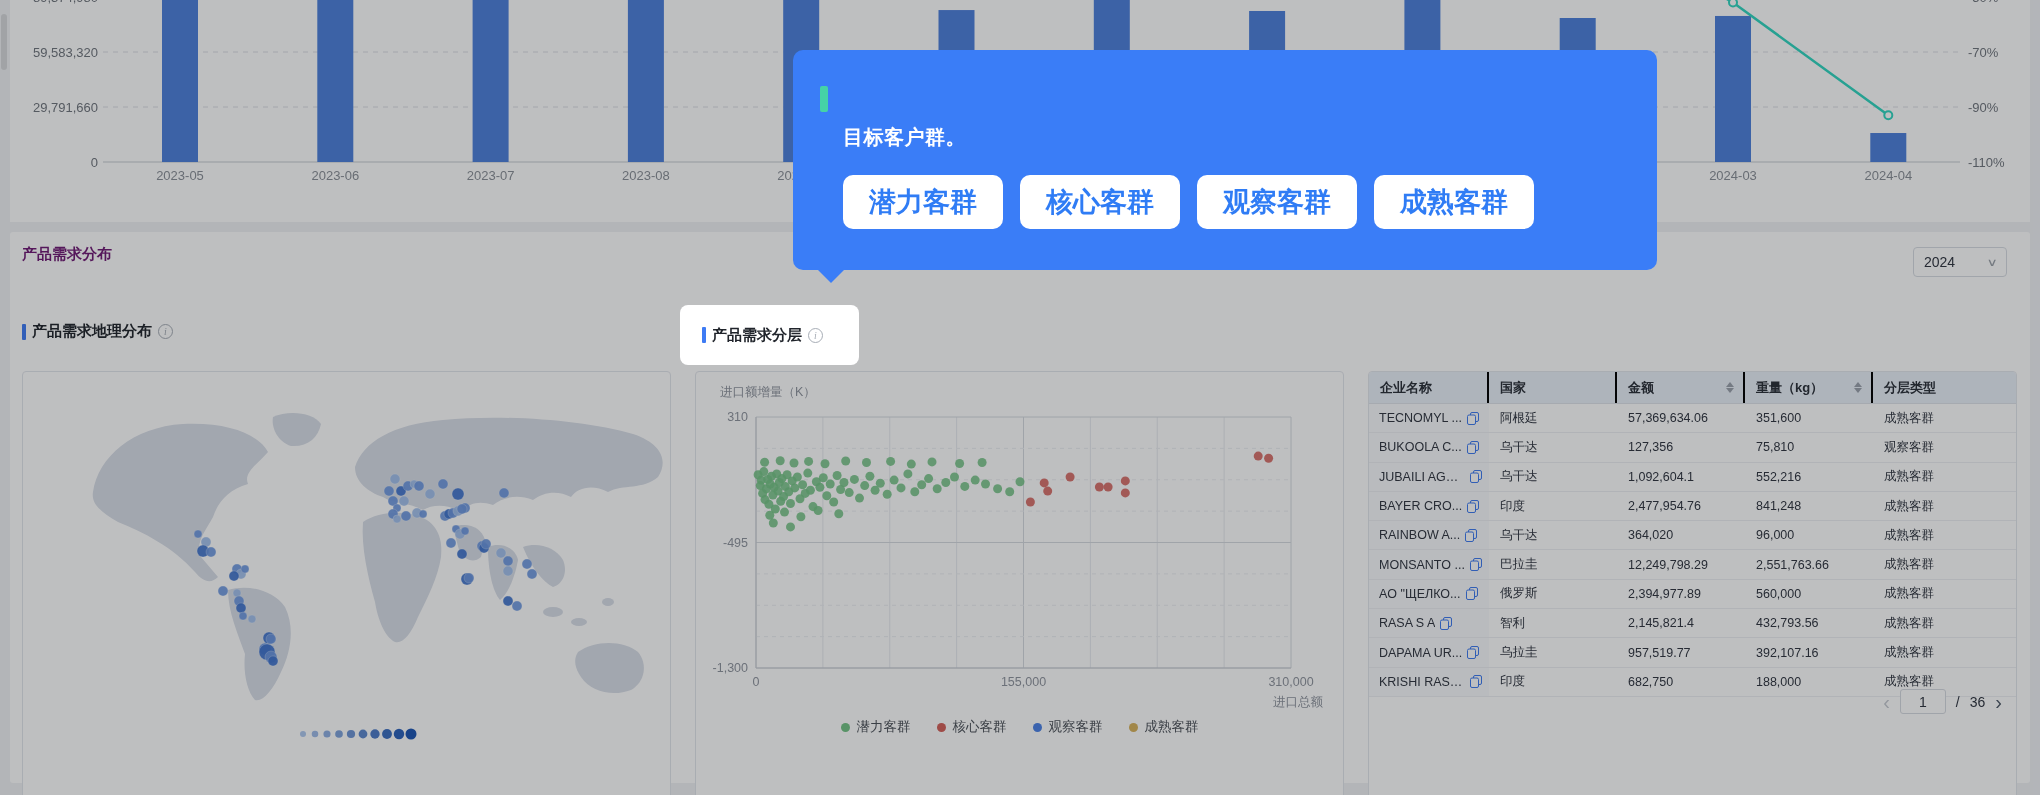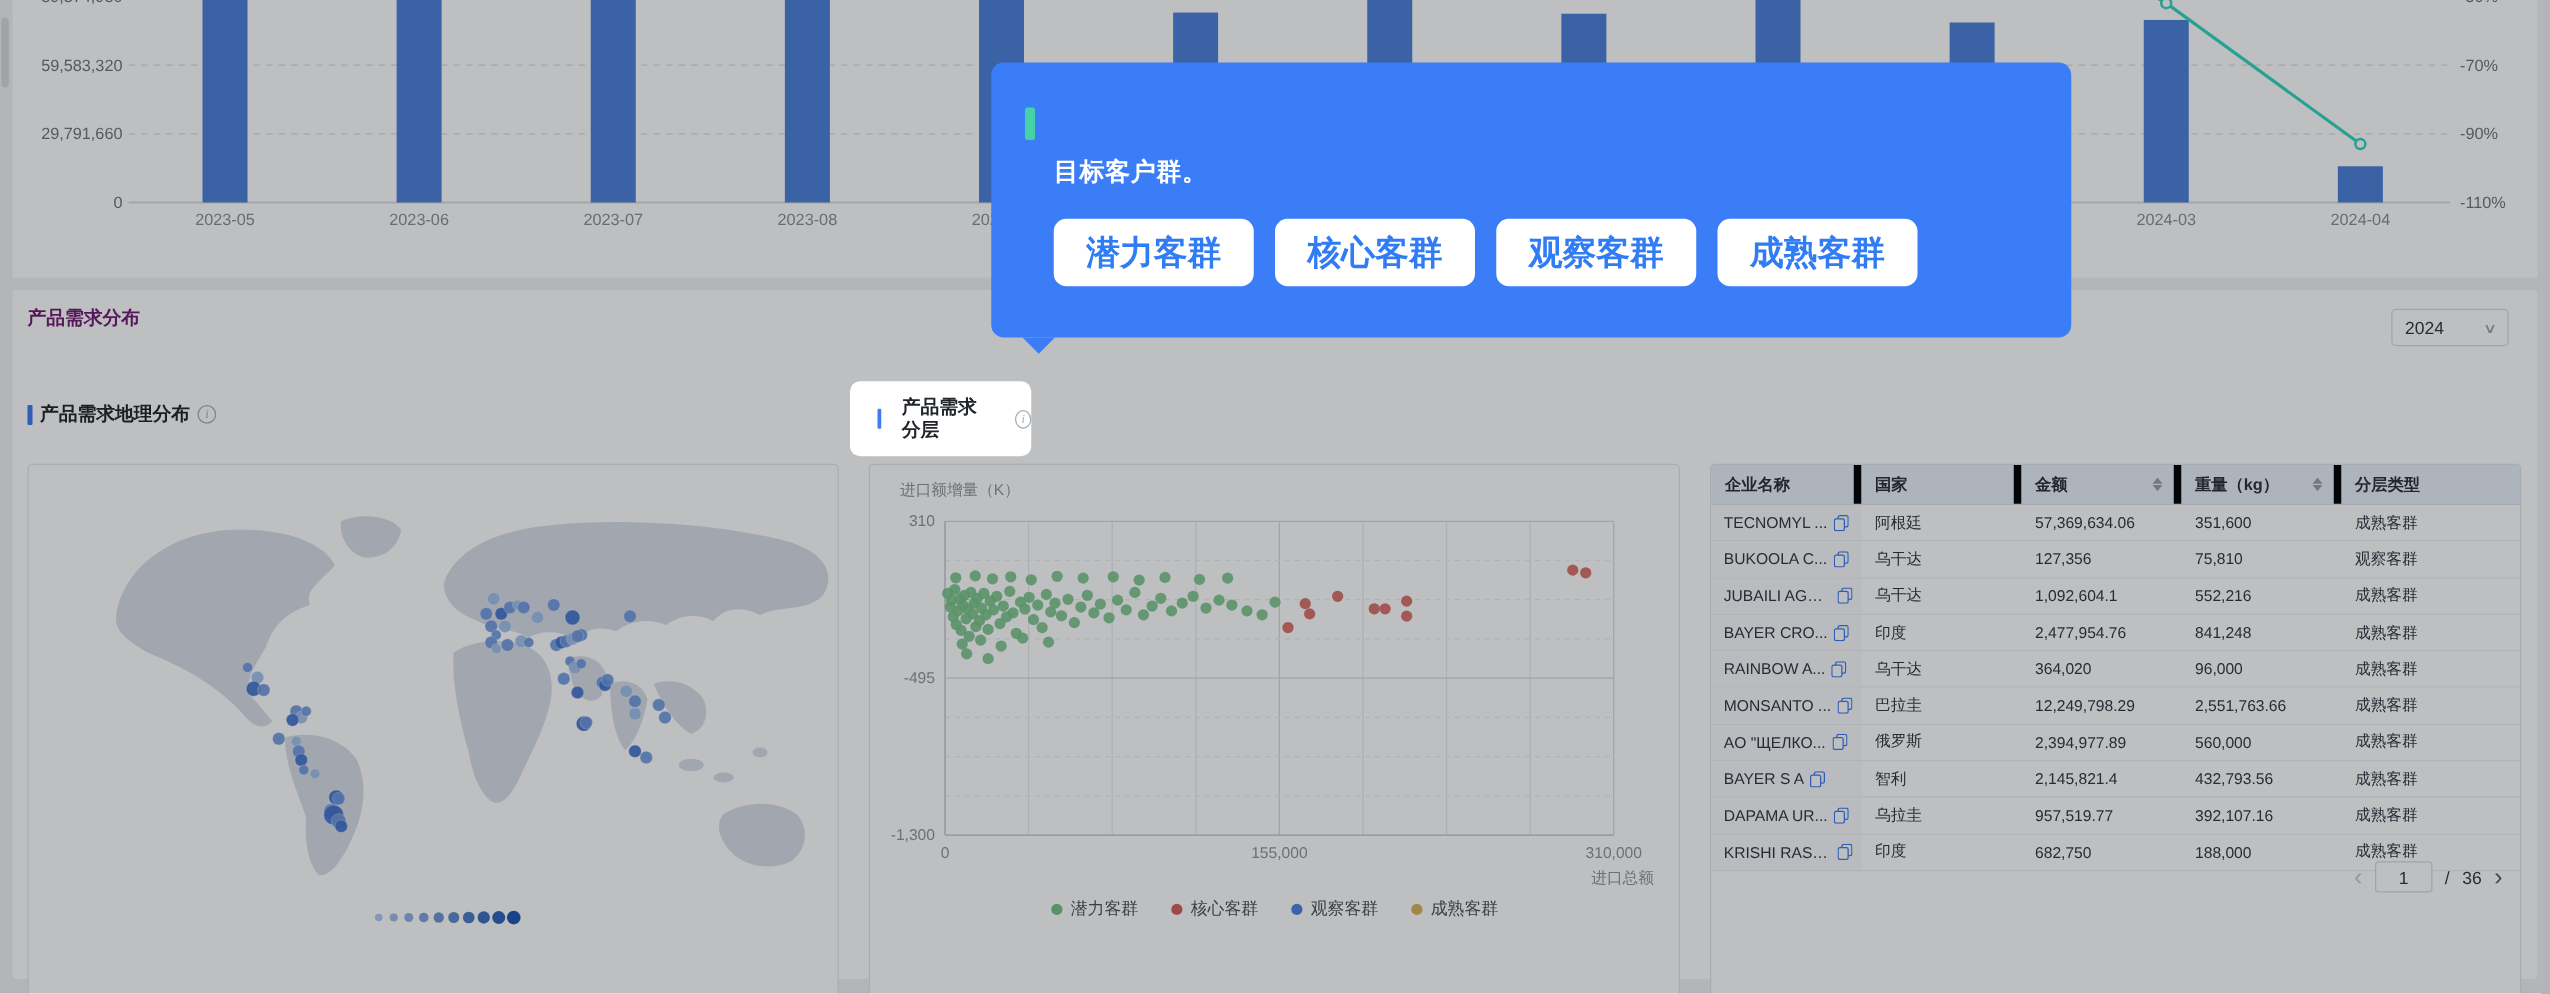--- a/index.html
+++ b/index.html
@@ -20,38 +20,38 @@
   .panel{position:absolute;top:139px;width:649px;height:444px;box-sizing:border-box;background:#fff;border:1px solid #E3E6EC;border-radius:4px;}
   .map-panel{left:12px;}
   .scatter-panel{left:685px;}
   .table-panel{left:1358px;}
   .scatter-panel svg,.map-panel svg{position:absolute;left:0;top:0;}
   .sc-legend{position:absolute;left:0;top:346px;width:100%;display:flex;justify-content:center;gap:26px;}
   .legend-item{display:flex;align-items:center;gap:7px;font-size:13.5px;color:#4C5159;}
   .legend-dot{width:9px;height:9px;border-radius:50%;}
   
   .tbl-head{display:grid;grid-template-columns:120px 128px 128px 128px 1fr;height:31px;background:#EAF0F8;border-bottom:1px solid #DFE3EA;border-radius:3px 3px 0 0;}
-  .th{display:flex;align-items:center;padding-left:11px;font-size:13px;font-weight:bold;color:#2A2F38;border-right:6px solid #000000;box-sizing:border-box;}
+  .th{display:flex;align-items:center;padding-left:11px;font-size:13px;font-weight:bold;color:#2A2F38;border-right:2px solid #000000;box-sizing:border-box;}
   .th:last-child{border-right:none;}
   .th .sorter{margin-left:auto;margin-right:9px;display:flex;flex-direction:column;gap:1px;cursor:pointer;}
   .th .sorter span{width:0;height:0;border-left:4px solid transparent;border-right:4px solid transparent;}
   .sorter .up{border-bottom:5px solid #9AA1AC;}
   .sorter .down{border-top:5px solid #9AA1AC;}
   .trow{display:grid;grid-template-columns:120px 128px 128px 128px 1fr;height:28.3px;border-bottom:1px solid #EDEFF3;font-size:12.5px;color:#303540;}
   .td{display:flex;align-items:center;padding-left:11px;overflow:hidden;white-space:nowrap;box-sizing:border-box;}
   .td.name{background:#F8FAFC;padding-left:10px;gap:5px;}
   .td.name .nm{overflow:hidden;text-overflow:ellipsis;max-width:86px;}
   .copy-ic{flex:0 0 auto;cursor:pointer;}
   .pager{position:absolute;right:14px;top:317px;display:flex;align-items:center;gap:10px;font-size:14px;color:#303540;}
   .pg-prev{color:#C6CAD1;font-size:20px;line-height:20px;cursor:pointer;}
   .pg-next{color:#4E5866;font-size:20px;line-height:20px;cursor:pointer;}
   .pg-box{width:46px;height:25px;box-sizing:border-box;border:1px solid #D6DAE1;border-radius:3px;background:#fff;display:flex;align-items:center;justify-content:center;}
   
   .dim{position:absolute;inset:0;background:rgba(13,17,23,0.27);z-index:50;}
-  .spotlight{position:absolute;left:680px;top:305px;width:145px;height:60px;background:#fff;border-radius:8px;z-index:60;display:flex;align-items:center;padding-left:22px;box-sizing:border-box;gap:16px;}
+  .spotlight{position:absolute;left:680px;top:305px;width:179px;height:60px;background:#fff;border-radius:8px;z-index:60;display:flex;align-items:center;padding-left:22px;box-sizing:border-box;gap:6px;}
   .tour{position:absolute;left:793px;top:50px;width:864px;height:220px;background:#3A7DF7;border-radius:10px;z-index:60;}
   .tour .arrow{position:absolute;left:25px;top:220px;width:0;height:0;border-left:13px solid transparent;border-right:13px solid transparent;border-top:13px solid #3A7DF7;}
   .tour .accent{position:absolute;left:27px;top:36px;width:8px;height:26px;background:#45D3A6;border-radius:2px;}
   .tour .l1{position:absolute;left:50px;top:31px;font-size:26px;font-weight:bold;color:#fff;letter-spacing:0.5px;}
   .tour .l2{position:absolute;left:50px;top:74px;font-size:20px;font-weight:bold;color:#fff;letter-spacing:0.5px;}
   .tour .btns{position:absolute;left:50px;top:125px;display:flex;gap:17px;}
   .tour .btns .tbtn{width:160px;height:54px;background:#fff;border-radius:10px;display:flex;align-items:center;justify-content:center;font-size:27px;font-weight:bold;color:#2F7CF5;cursor:pointer;}
   text{font-family:"Liberation Sans",sans-serif;}
 </style>
 </head>
@@ -468,21 +468,21 @@
                 <rect x="0.5" y="3" width="8" height="9.5" rx="1.5" fill="#fff" stroke="#3E7BF0"></rect>
               </svg>
             </div>
             <div class="td">俄罗斯</div>
             <div class="td">2,394,977.89</div>
             <div class="td">560,000</div>
             <div class="td">成熟客群</div>
           </div>
           <div class="trow">
             <div class="td name">
-              <span class="nm">BAYER S A</span>
+              <span class="nm">RASA S A</span>
               <svg class="copy-ic" width="12" height="13" viewBox="0 0 12 13">
                 <rect x="3.5" y="0.5" width="8" height="9" rx="1.5" fill="none" stroke="#3E7BF0"></rect>
                 <rect x="0.5" y="3" width="8" height="9.5" rx="1.5" fill="#fff" stroke="#3E7BF0"></rect>
               </svg>
             </div>
             <div class="td">智利</div>
             <div class="td">2,145,821.4</div>
             <div class="td">432,793.56</div>
             <div class="td">成熟客群</div>
           </div>

